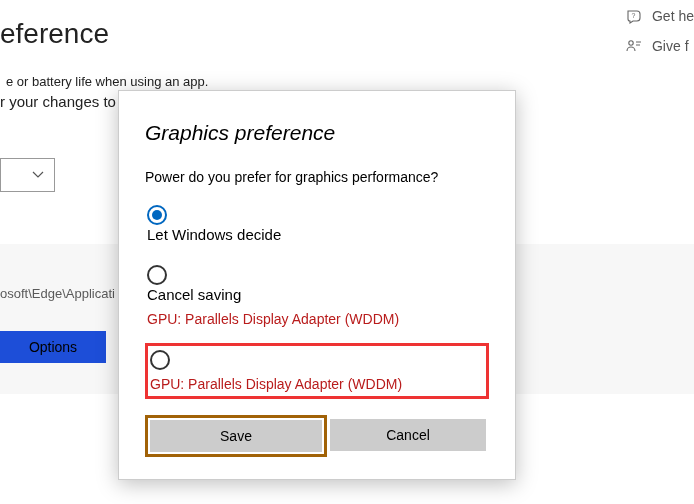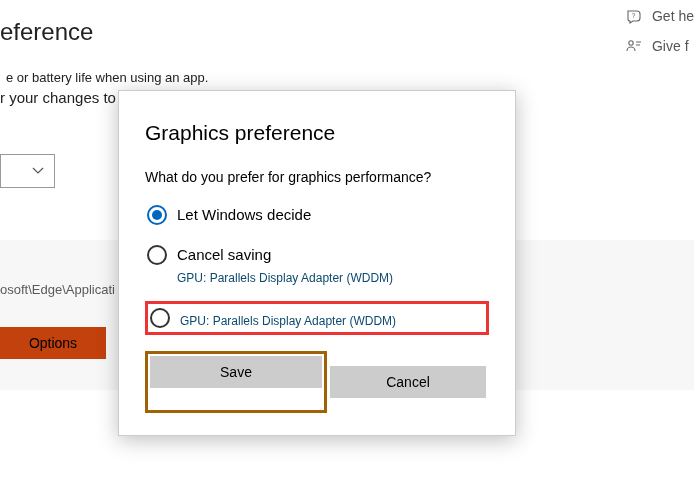--- a/index.html
+++ b/index.html
@@ -1,44 +1,44 @@
 <!DOCTYPE html>
 <html><head>
   <meta charset="utf-8">
   <style>
     * { box-sizing: border-box; margin: 0; padding: 0; font-family: "Segoe UI", sans-serif; }
     body { width: 694px; height: 504px; background: #fff; overflow: hidden; position: relative; color: #000; }
 
     .bg-page { position: absolute; left: 0; top: 0; width: 100%; height: 100%; padding-left: 0; }
-    .bg-title { font-size: 24px; font-weight: 400; color: #222; margin-top: 18px; margin-left: 0; }
+    .bg-title { font-size: 28px; font-weight: 400; color: #222; margin-top: 18px; margin-left: 0; }
     .bg-sub1 { font-size: 13px; color: #222; margin-top: 24px; padding-left: 6px; }
     .bg-sub2 { font-size: 15px; color: #222; margin-top: 4px; }
     .bg-dropdown { margin-top: 48px; width: 55px; height: 34px; border: 1px solid #999; background: #fff; position: relative; }
     .bg-dropdown svg { position: absolute; right: 10px; top: 12px; }
     .bg-divider-area { margin-top: 52px; background: #f7f7f7; height: 150px; width: 100%; }
     .bg-apppath { padding-top: 42px; font-size: 13px; color: #5a5a5a; }
-    .bg-options { margin-top: 30px; display: inline-block; width: 106px; height: 32px; background: #c2410c; color: #000; font-size: 14px; line-height: 32px; text-align: center; }
+    .bg-options { margin-top: 30px; display: inline-block; width: 106px; height: 32px; background: #1d4ed8; color: #000; font-size: 14px; line-height: 32px; text-align: center; }
 
     .bg-rightlinks { position: absolute; right: 0; top: 8px; font-size: 14px; color: #555; }
     .rl-row { display: flex; align-items: center; margin-bottom: 14px; }
     .rl-row svg { margin-right: 10px; }
 
     .dialog { position: absolute; left: 118px; top: 90px; width: 398px; background: #fff; border: 1px solid #ccc; box-shadow: 0 4px 20px rgba(0,0,0,0.25); padding: 30px 26px 22px 26px; }
-    .dlg-title { font-size: 21px; font-weight: 400; color: #000; margin-bottom: 24px; }
+    .dlg-title { font-size: 21px; font-weight: 400; color: #000; margin-bottom: 24px; font-style: italic; }
     .dlg-subtitle { font-size: 14px; color: #000; margin-bottom: 16px; }
-    .radio-row { display: flex; align-items: flex-start; margin-bottom: 12px; padding: 4px 2px; }
+    .radio-row { display: flex; align-items: flex-start; margin-bottom: 12px; padding: 4px 2px; flex-direction: column; }
     .radio-circle { width: 20px; height: 20px; border: 2px solid #333; border-radius: 50%; flex-shrink: 0; position: relative; margin-right: 10px; }
     .radio-circle.selected { border-color: #0067c0; }
     .radio-circle.selected::after { content: ""; position: absolute; left: 3px; top: 3px; width: 10px; height: 10px; border-radius: 50%; background: #0067c0; }
     .radio-labels { display: flex; flex-direction: column; }
     .radio-label { font-size: 15px; color: #000; line-height: 20px; }
-    .radio-sub { font-size: 12px; color: #0c4a6e; margin-top: 6px; }
+    .radio-sub { font-size: 14px; color: #b91c1c; margin-top: 6px; }
     .highlight { border: 3px solid #e33; }
     .btn-row { display: flex; gap: 0; margin-top: 16px; }
-    .btn { flex: 1; height: 32px; background: #ccc; color: #000; font-size: 14px; border: none; cursor: pointer; margin: 15px 3px; }
+    .btn { flex: 1; height: 32px; background: #ccc; color: #000; font-size: 14px; border: none; cursor: pointer; margin: 4px 3px; }
     .btn-highlight-wrap { border: 3px solid #a16207; padding: 2px; display: inline-block; margin-right: 0; }
     .btn-highlight-wrap .btn { width: 172px; margin: 0; }
   </style>
 </head>
 <body>
 
 <div class="bg-page">
   <div class="bg-title">eference</div>
   <div class="bg-sub1">e or battery life when using an app.</div>
   <div class="bg-sub2">r your changes to take effect.</div>
@@ -66,21 +66,21 @@
         <circle cx="5" cy="5" r="2.2" fill="none" stroke="#666" stroke-width="1.1"></circle>
         <path d="M1 13c0-2.2 1.8-4 4-4s4 1.8 4 4" fill="none" stroke="#666" stroke-width="1.1"></path>
         <path d="M10 4h5M10 7h4" stroke="#666" stroke-width="1.1"></path>
       </svg>
     <span>Give f</span>
   </div>
 </div>
 
 <div class="dialog">
   <div class="dlg-title">Graphics preference</div>
-  <div class="dlg-subtitle">What do you prefer for graphics performance?</div>
+  <div class="dlg-subtitle">Power do you prefer for graphics performance?</div>
 
   <div class="radio-row">
     <div class="radio-circle selected"></div>
     <div class="radio-labels">
       <span class="radio-label">Let Windows decide</span>
     </div>
   </div>
 
   <div class="radio-row">
     <div class="radio-circle"></div>

